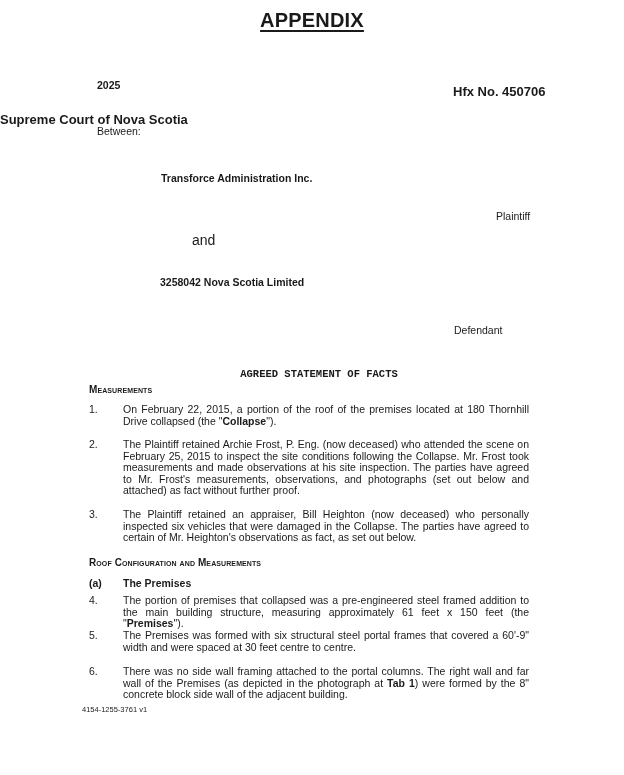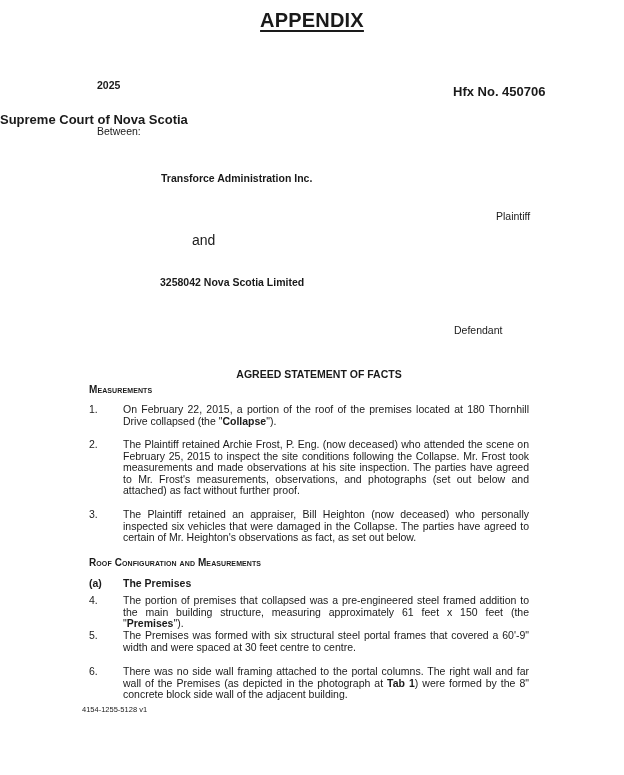--- a/index.html
+++ b/index.html
@@ -28,21 +28,21 @@
     }
     .year { left: 97px; top: 79px; font-size: 10.5px; font-weight: bold; }
     .fileno { left: 453px; top: 84px; font-size: 13px; font-weight: bold; }
     .court { left: 0; right: 0; top: 112px; text-align: left; font-size: 13px; font-weight: bold; }
     .between { left: 97px; top: 125px; font-size: 10.5px; }
     .plaintiff-name { left: 161px; top: 173px; font-size: 10.5px; font-weight: bold; line-height: 11.5px; }
     .plaintiff-role { left: 496px; top: 210px; font-size: 10.5px; }
     .and { left: 192px; top: 232px; font-size: 14px; }
     .defendant-name { left: 160px; top: 276px; font-size: 10.5px; font-weight: bold; }
     .defendant-role { left: 454px; top: 324px; font-size: 10.5px; }
-    .asof { left: 0; right: 0; top: 368px; text-align: center; font-size: 10.5px; font-weight: bold; padding-left: 14px; }
+    .asof { left: 0; right: 0; top: 368px; text-align: center; font-size: 10.5px; font-weight: bold; padding-left: 14px; font-family: Liberation Mono, monospace; }
     .section-head {
       left: 89px;
       font-size: 10px;
       font-variant: small-caps;
       font-weight: bold;
       letter-spacing: 0.1px;
     }
     .sec-intro { top: 384px; }
     .sec-roof { top: 557px; }
     .para {
@@ -138,13 +138,13 @@
 <div class="abs para p5">
   <span class="num">5.</span>
   <span class="text">The Premises was formed with six structural steel portal frames that covered a 60'-9" width and were spaced at 30 feet centre to centre.</span>
 </div>
 
 <div class="abs para p6">
   <span class="num">6.</span>
   <span class="text"><span>There was no side wall framing attached to the portal columns. The right wall and far wall of the Premises (as depicted in the photograph at </span><b>Tab 1</b><span>) were formed by the 8" concrete block side wall of the adjacent building.</span></span>
 </div>
 
-<div class="abs footer-id">4154-1255-5128 v1</div>
+<div class="abs footer-id">4154-1255-3761 v1</div>
 
 </body></html>

